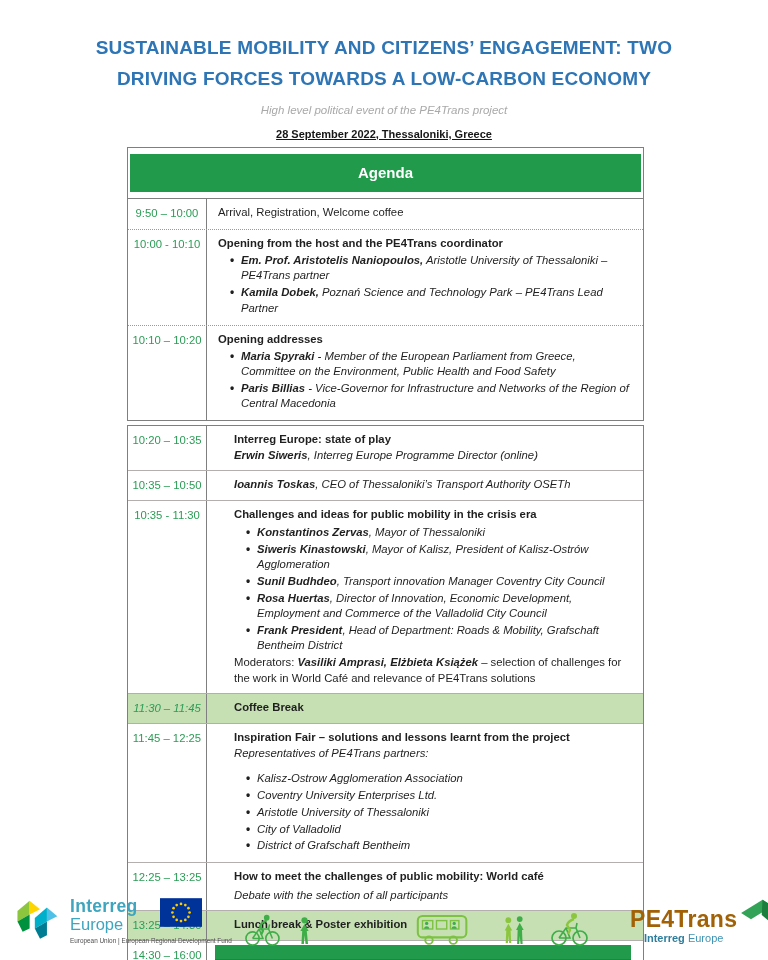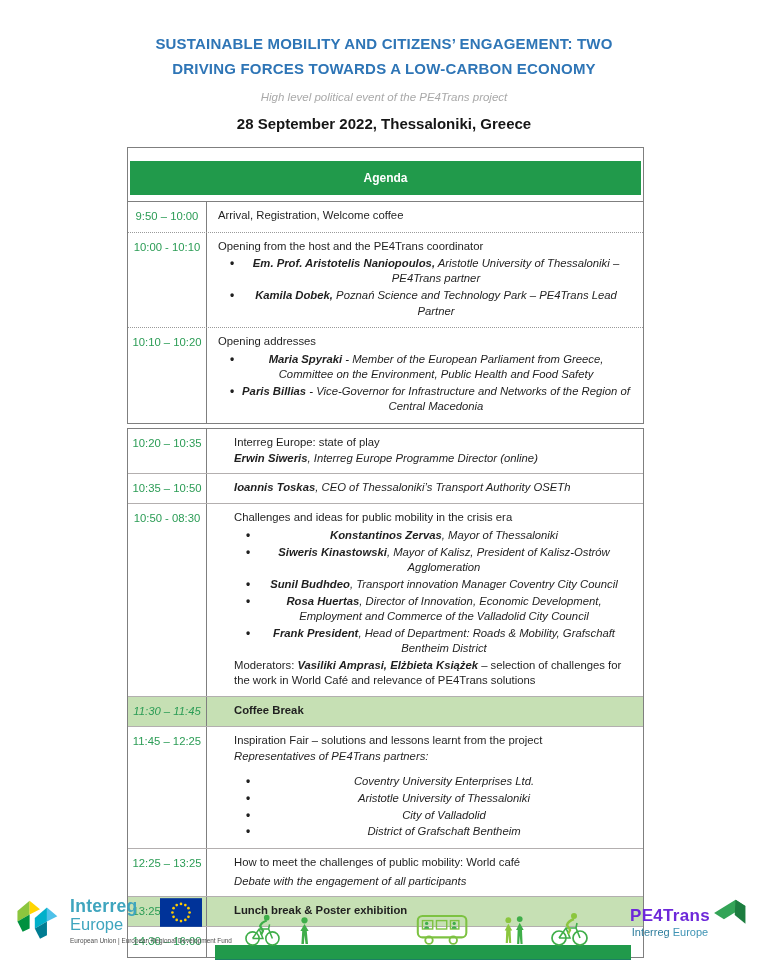--- a/index.html
+++ b/index.html
@@ -13,45 +13,45 @@
     --ink:#1f1f1f;
   }
   html,body{margin:0;padding:0;background:#e8e8e8;}
   .sheet{
     position:relative;width:768px;height:960px;background:#ffffff;
     font-family:"Liberation Sans",sans-serif;color:var(--ink);
     overflow:hidden;margin:0 auto;
   }
   
   .doc-head{position:absolute;top:32px;left:0;width:768px;text-align:center;}
-  .doc-title{color:var(--blue);font-size:15px;font-weight:600;line-height:1.65;letter-spacing:.2px;}
+  .doc-title{color:var(--blue);font-size:19px;font-weight:600;line-height:1.65;letter-spacing:.2px;}
   .doc-subtitle{color:#a9a9a9;font-style:italic;font-size:11.5px;margin-top:9px;}
-  .doc-date{color:#161616;font-weight:bold;font-size:15px;margin-top:12px;}
+  .doc-date{color:#161616;font-weight:bold;font-size:11px;margin-top:12px;text-decoration:underline;}
 
   
   .agenda{position:absolute;left:127px;top:147px;width:517px;font-size:11.3px;line-height:1.36;}
   .tbl{border:1px solid var(--border);background:#fff;box-sizing:border-box;}
   .tbl.block1{margin-bottom:4px;}
-  .agenda-header{background:var(--green);color:#fff;font-weight:bold;font-size:12px;
-    text-align:center;padding:9px 0;margin:13px 2px 0 2px;}
+  .agenda-header{background:var(--green);color:#fff;font-weight:bold;font-size:15px;
+    text-align:center;padding:9px 0;margin:6px 2px 0 2px;}
   .rows-start{border-top:1px solid var(--border);margin-top:6px;}
   .row{display:flex;align-items:stretch;}
   .block1 .row{border-bottom:1px dotted var(--sep-dot);}
   .block2 .row{border-bottom:1px solid var(--sep-solid);gap:16px;}
   .row:last-child{border-bottom:none !important;}
   .time{flex:0 0 79px;width:79px;border-right:1px solid var(--border);
     color:var(--time-green);text-align:center;padding:7px 2px;box-sizing:border-box;}
   .content{flex:1;padding:6px 12px 7px 11px;}
   .break-row{background:var(--light-green);}
   .break-row .content{font-weight:bold;}
   .time-italic{font-style:italic;}
-  .b{font-weight:normal;}
+  .b{font-weight:bold;}
   .i{font-style:italic;}
   .bi{font-weight:bold;font-style:italic;}
-  .bullets{list-style:none;margin:2px 0 0 0;padding:0 0 0 23px;text-align:center;}
+  .bullets{list-style:none;margin:2px 0 0 0;padding:0 0 0 23px;}
   .bullets li{position:relative;margin:1.5px 0;font-style:italic;}
   .bullets li::before{content:"\2022";position:absolute;left:-11px;top:-1px;
     font-style:normal;font-weight:bold;font-size:12px;}
   .bullets.gap-above{margin-top:10px;}
   .mods{}
 
   
   .footer{position:absolute;left:0;top:889px;width:608px;height:71px;}
   .band{position:absolute;left:215px;top:56px;width:416px;height:14px;
     background:var(--green);border-bottom:2px solid #1d7f63;}
@@ -59,21 +59,21 @@
   .interreg-logo{position:absolute;left:14px;top:3px;}
   .il-mark{position:absolute;left:0;top:0;}
   .il-text{position:absolute;left:56px;top:6px;color:#3fa5be;line-height:1.02;}
   .il-text .l1{font-weight:bold;font-size:17.5px;letter-spacing:.3px;}
   .il-text .l2{font-weight:400;font-size:16.5px;}
   .eu-flag{position:absolute;left:146px;top:6px;}
   .il-caption{position:absolute;left:56px;top:45px;font-size:6.4px;color:#4f4f4f;white-space:nowrap;}
   .pe4trans-logo{position:absolute;left:630px;top:8px;width:130px;}
   .pt-row{display:flex;align-items:flex-start;}
   .pt-textcol{text-align:center;}
-  .pt-name{font-size:17px;font-weight:600;color:#6d28d9;letter-spacing:.3px;line-height:1.1;margin-top:10px;}
+  .pt-name{font-size:23px;font-weight:600;color:#a16207;letter-spacing:.3px;line-height:1.1;margin-top:10px;}
   .pt-tagline{font-size:11px;margin-top:0;color:#3e93b4;}
   .pt-tagline .b{color:#2e7d9c;}
   .pt-arrow{margin-left:2px;}
 </style>
 </head>
 <body>
 
 <div class="sheet">
 
   <div class="doc-head">
@@ -131,21 +131,21 @@
       </div>
 
       <div class="row">
         <div class="time">10:35 – 10:50</div>
         <div class="content">
           <div><span class="bi">Ioannis Toskas</span><span class="i">, CEO of Thessaloniki’s Transport Authority OSETh</span></div>
         </div>
       </div>
 
       <div class="row">
-        <div class="time">10:50 - 08:30</div>
+        <div class="time">10:35 - 11:30</div>
         <div class="content">
           <div class="b">Challenges and ideas for public mobility in the crisis era</div>
           <ul class="bullets">
             <li><span class="bi">Konstantinos Zervas</span><span>, Mayor of Thessaloniki</span></li>
             <li><span class="bi">Siweris Kinastowski</span><span>, Mayor of Kalisz, President of Kalisz-Ostrów Agglomeration</span></li>
             <li><span class="bi">Sunil Budhdeo</span><span>, Transport innovation Manager Coventry City Council</span></li>
             <li><span class="bi">Rosa Huertas</span><span>, Director of Innovation, Economic Development, Employment and Commerce of the Valladolid City Council</span></li>
             <li><span class="bi">Frank President</span><span>, Head of Department: Roads &amp; Mobility, Grafschaft Bentheim District</span></li>
           </ul>
           <div class="mods"><span>Moderators: </span><span class="bi">Vasiliki Amprasi, Elżbieta Książek</span><span> – selection of challenges for the work in World Café and relevance of PE4Trans solutions</span></div>
@@ -158,33 +158,34 @@
           <span>Coffee Break</span>
         </div>
       </div>
 
       <div class="row">
         <div class="time">11:45 – 12:25</div>
         <div class="content">
           <div class="b">Inspiration Fair – solutions and lessons learnt from the project</div>
           <div class="i">Representatives of PE4Trans partners:</div>
           <ul class="bullets gap-above">
+            <li>Kalisz-Ostrow Agglomeration Association</li>
             <li>Coventry University Enterprises Ltd.</li>
             <li>Aristotle University of Thessaloniki</li>
             <li>City of Valladolid</li>
             <li>District of Grafschaft Bentheim</li>
           </ul>
         </div>
       </div>
 
       <div class="row">
         <div class="time">12:25 – 13:25</div>
         <div class="content">
           <div class="b">How to meet the challenges of public mobility: World café</div>
-          <div class="i" style="margin-top:3px;">Debate with the engagement of all participants</div>
+          <div class="i" style="margin-top:3px;">Debate with the selection of all participants</div>
         </div>
       </div>
 
       <div class="row break-row">
         <div class="time">13:25 – 14:30</div>
         <div class="content">
           <span>Lunch break &amp; Poster exhibition</span>
         </div>
       </div>
 

